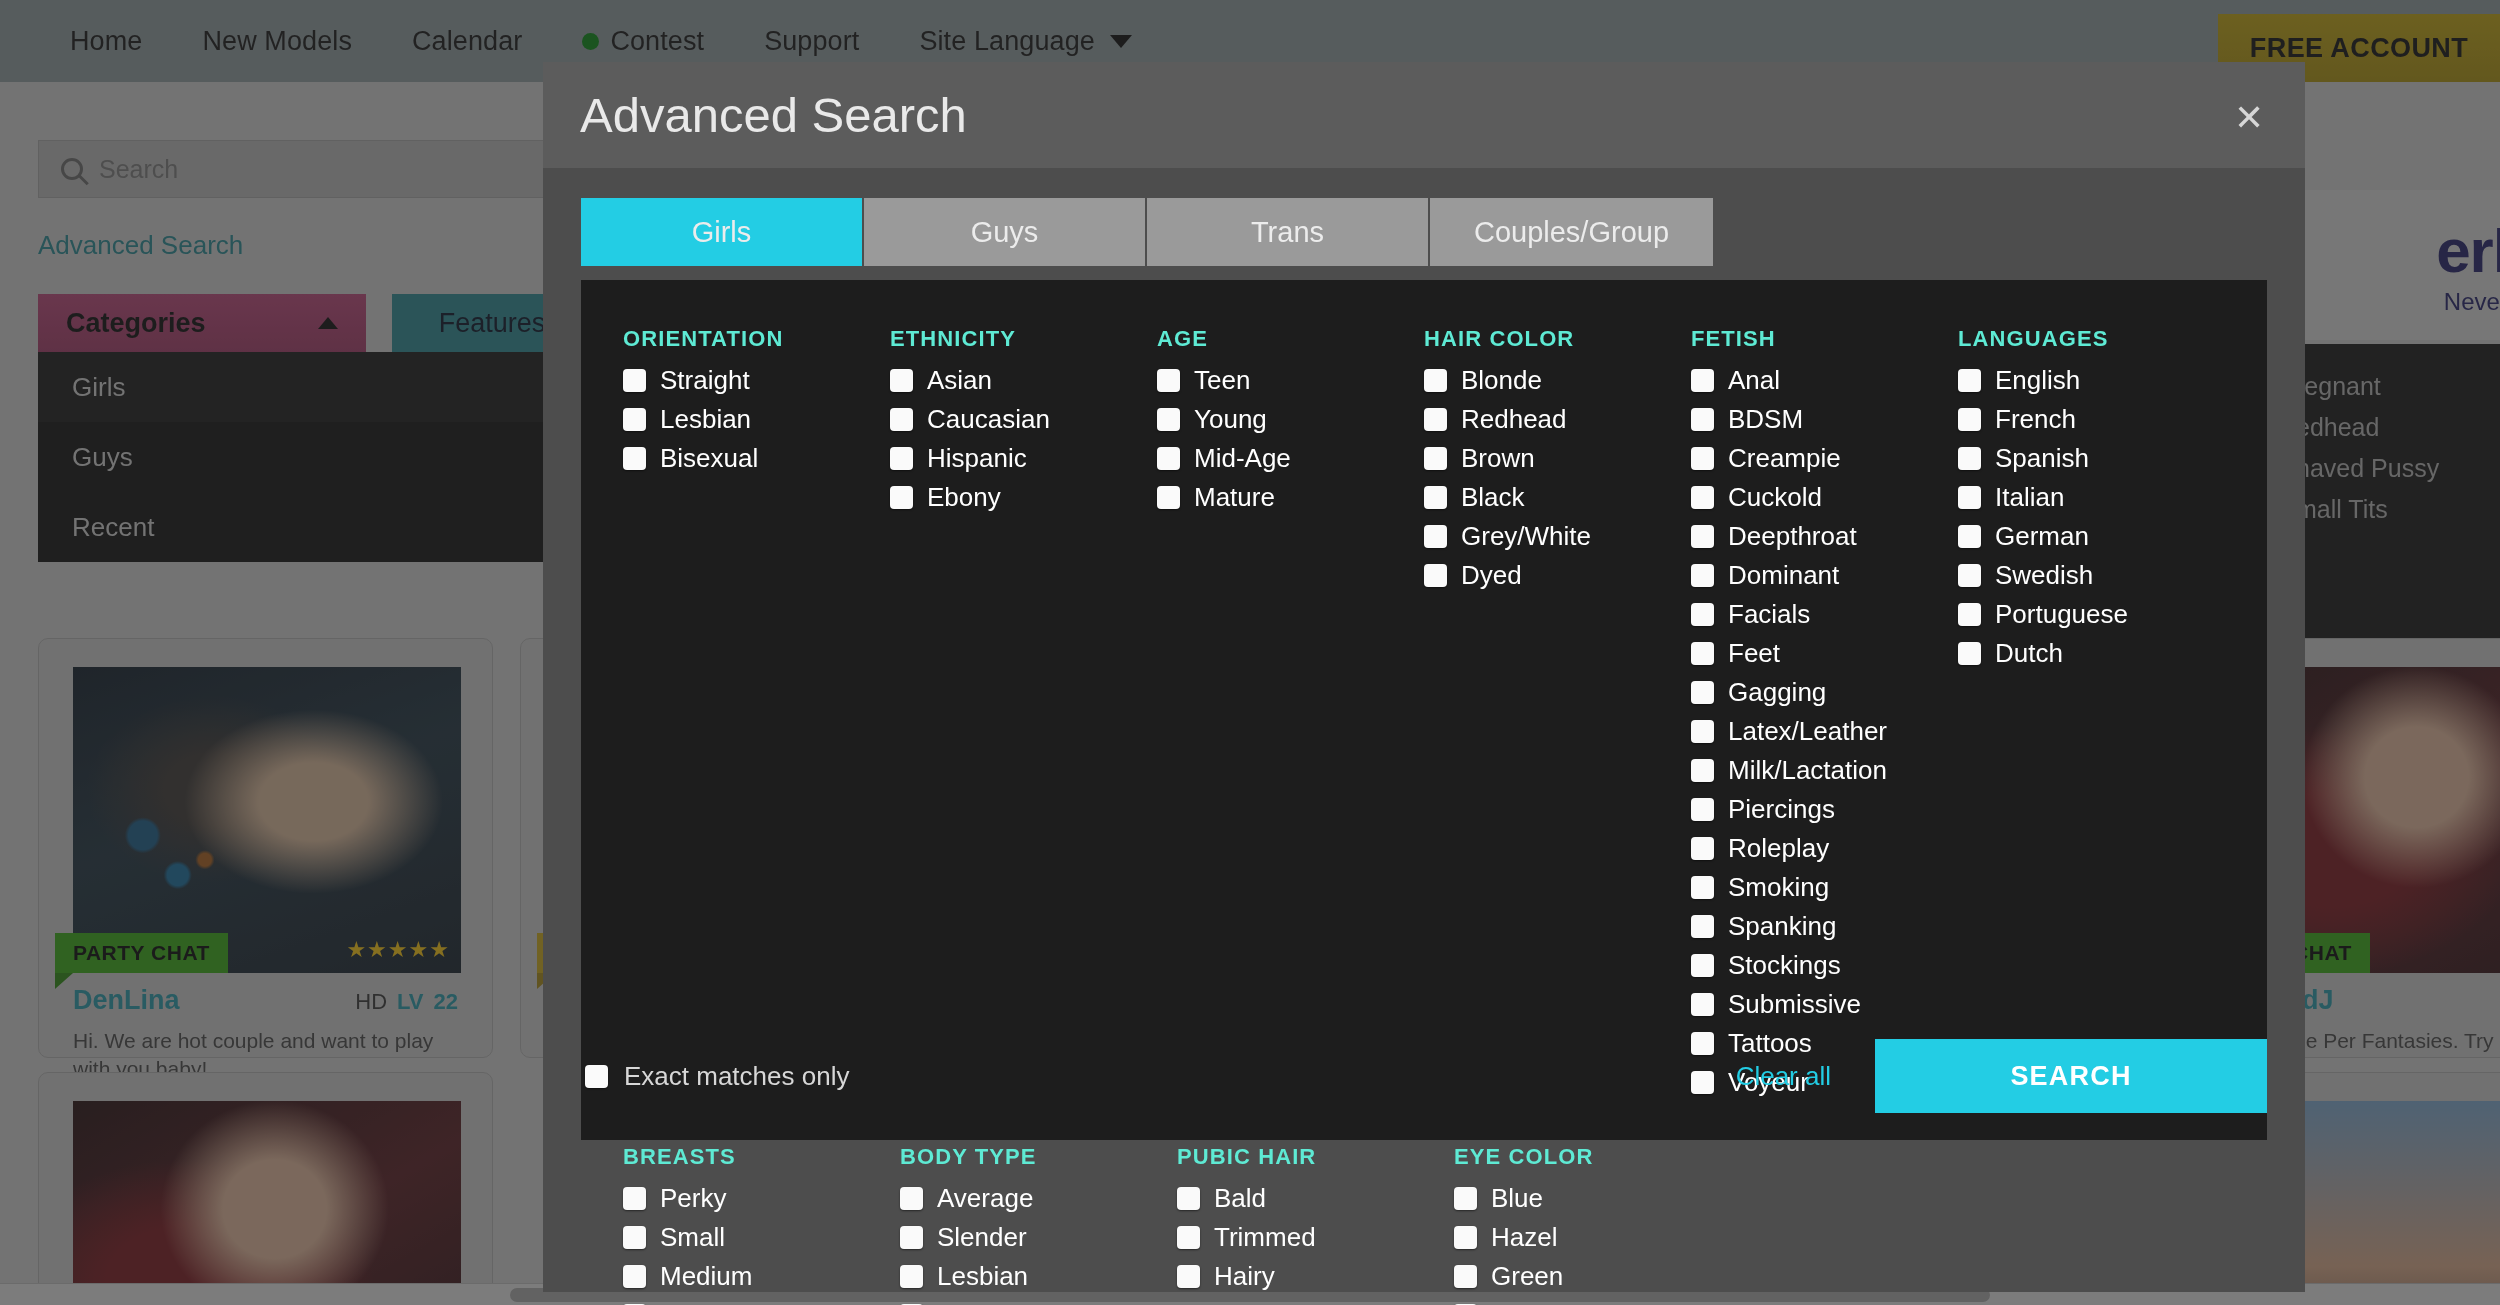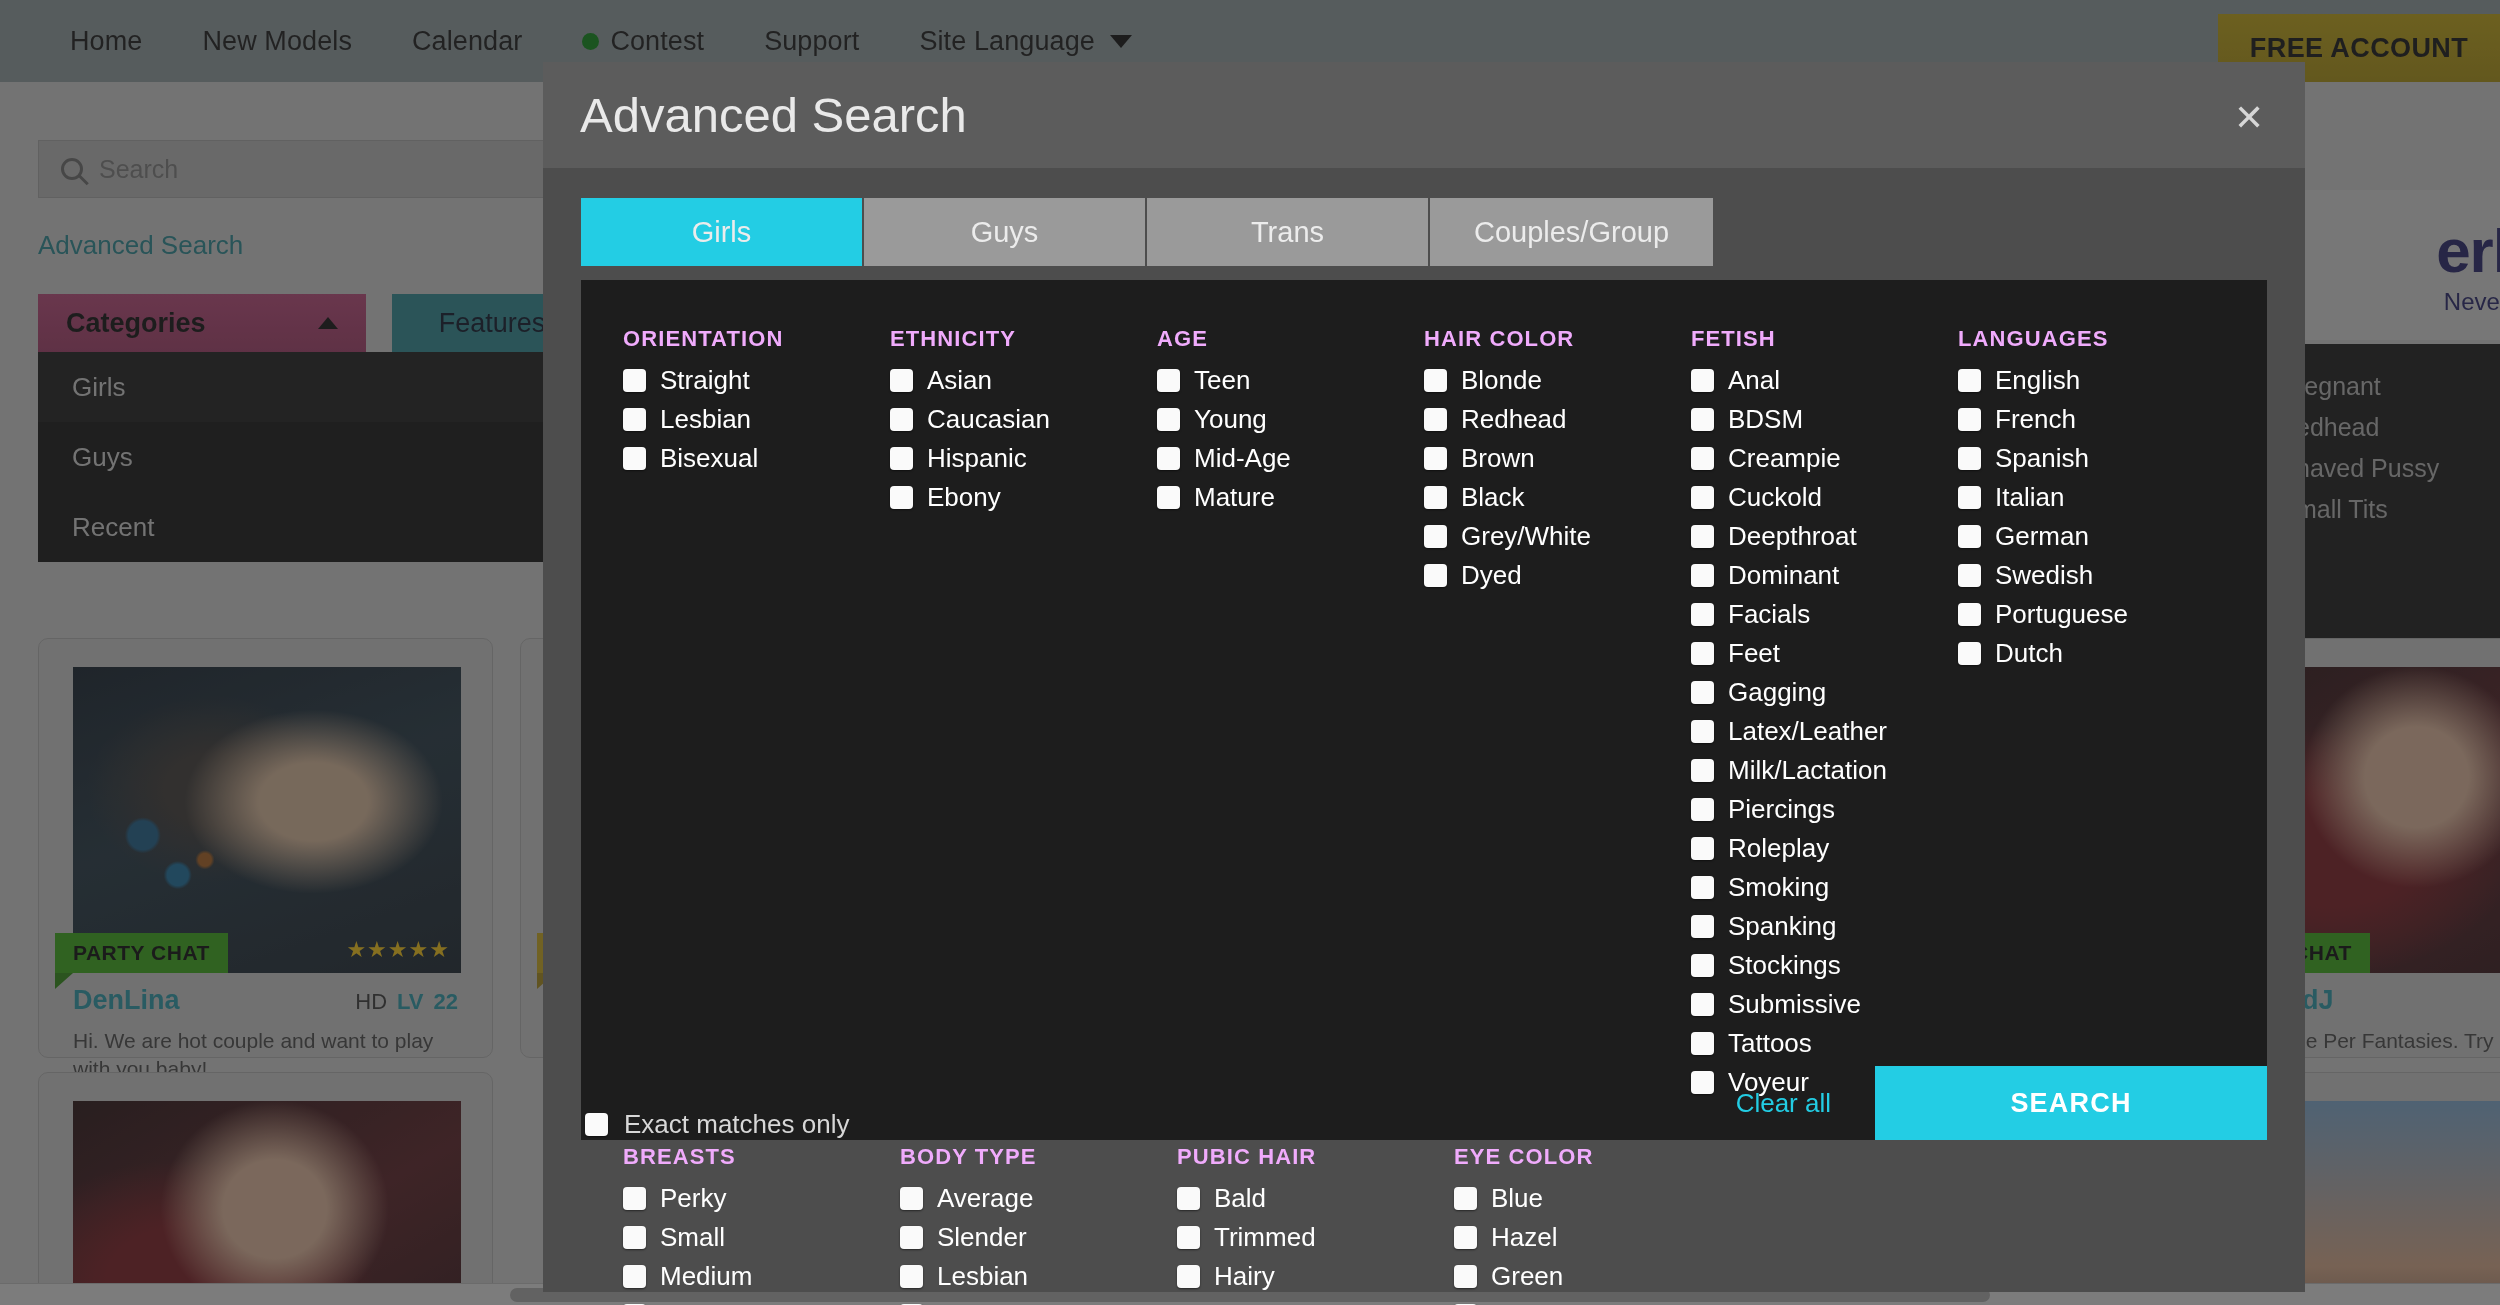--- a/index.html
+++ b/index.html
@@ -143,35 +143,35 @@
   .tab.active { background: #23cde4; }
   .tab:last-child { border-right: none; }
 
   .panel {
     margin-top: 14px; width: 1686px; height: 860px; background: #1d1d1d;
     padding: 46px 42px 0 42px; position: relative;
   }
   .grid-row { display: flex; }
   .col { width: 277px; }
   .col-head {
-    font-size: 22px; font-weight: bold; color: #f0abfc; letter-spacing: 1.1px;
+    font-size: 22px; font-weight: bold; color: #5eead4; letter-spacing: 1.1px;
     margin-bottom: 9px;
   }
   .opt { display: flex; align-items: center; gap: 14px; height: 39px; }
   .cb {
     width: 23px; height: 23px; background: #fafafa; border-radius: 4px; flex: 0 0 auto;
     box-shadow: 0 1px 2px rgba(0,0,0,.5);
   }
   .opt-label { font-size: 26px; color: #ffffff; white-space: nowrap; }
 
   .row2 { margin-top: 42px; }
 
   .footer {
     position: absolute; left: 0; bottom: 0; width: 1686px; height: 128px;
-    display: flex; align-items: flex-end;
+    display: flex; align-items: center;
   }
   .exact { display:flex; align-items:center; gap: 16px; padding-left: 4px; }
   .exact-label { font-size: 26px; color: #d7d7d7; }
   .footer-right { margin-left: auto; display:flex; align-items:center; gap: 44px; }
   .clear-all { font-size: 26px; color: #23cde4; }
   .search-btn {
     width: 392px; height: 74px; background: #23cde4;
     display:flex; align-items:center; justify-content:center;
     font-size: 27px; font-weight: bold; color: #ffffff; letter-spacing: 1.2px;
   }

